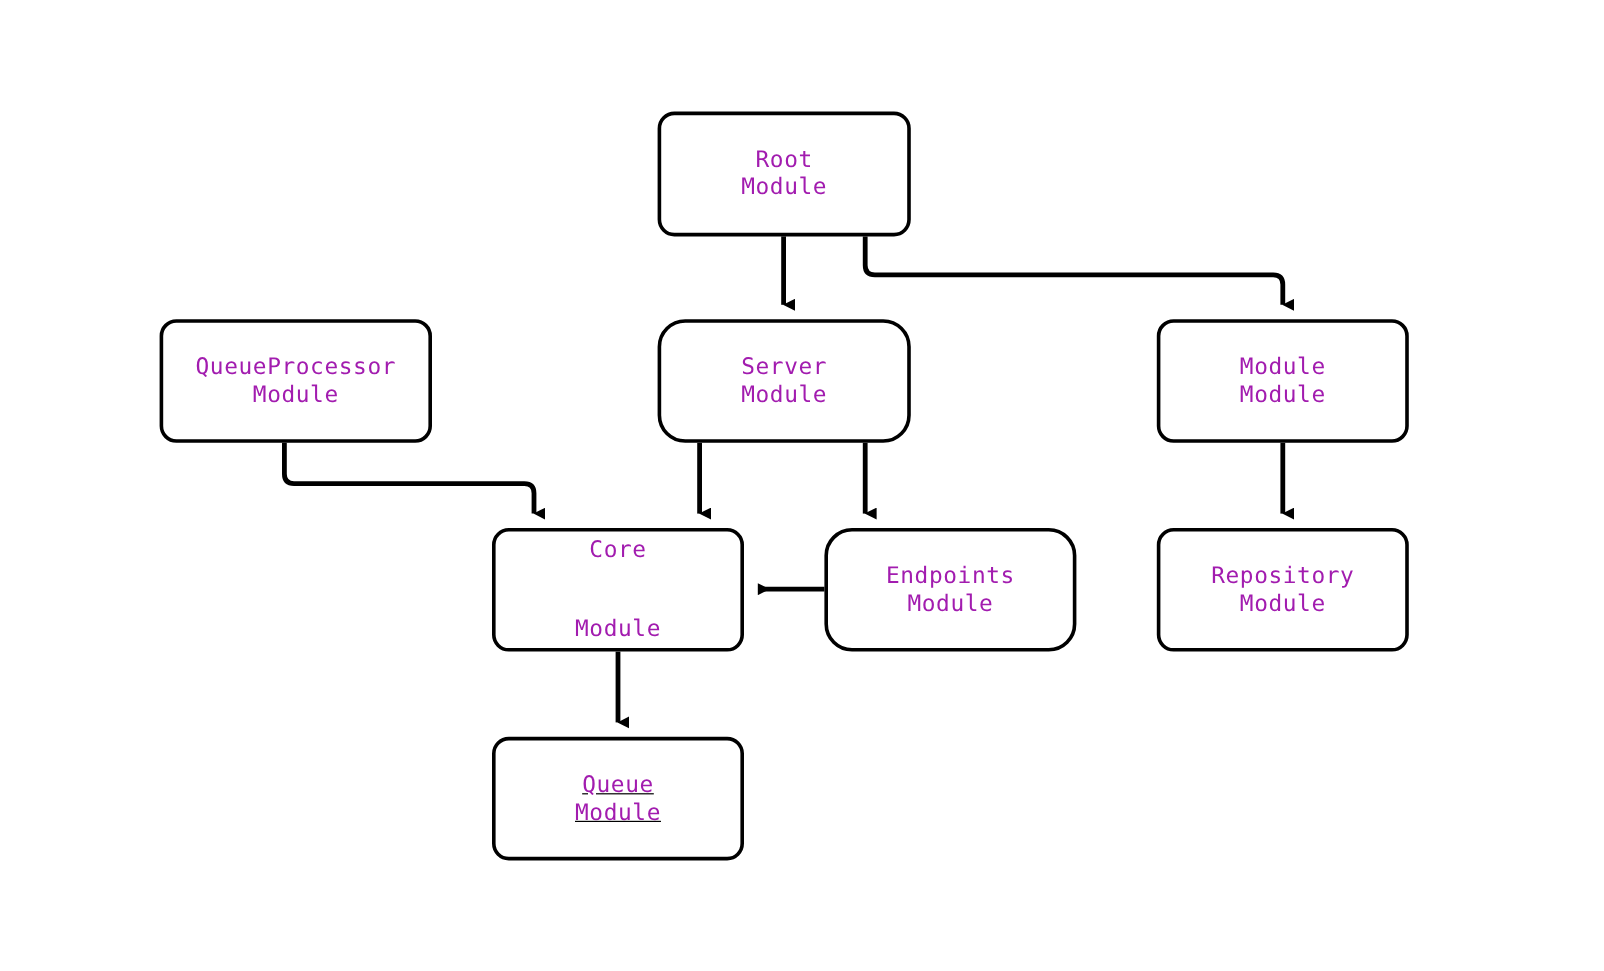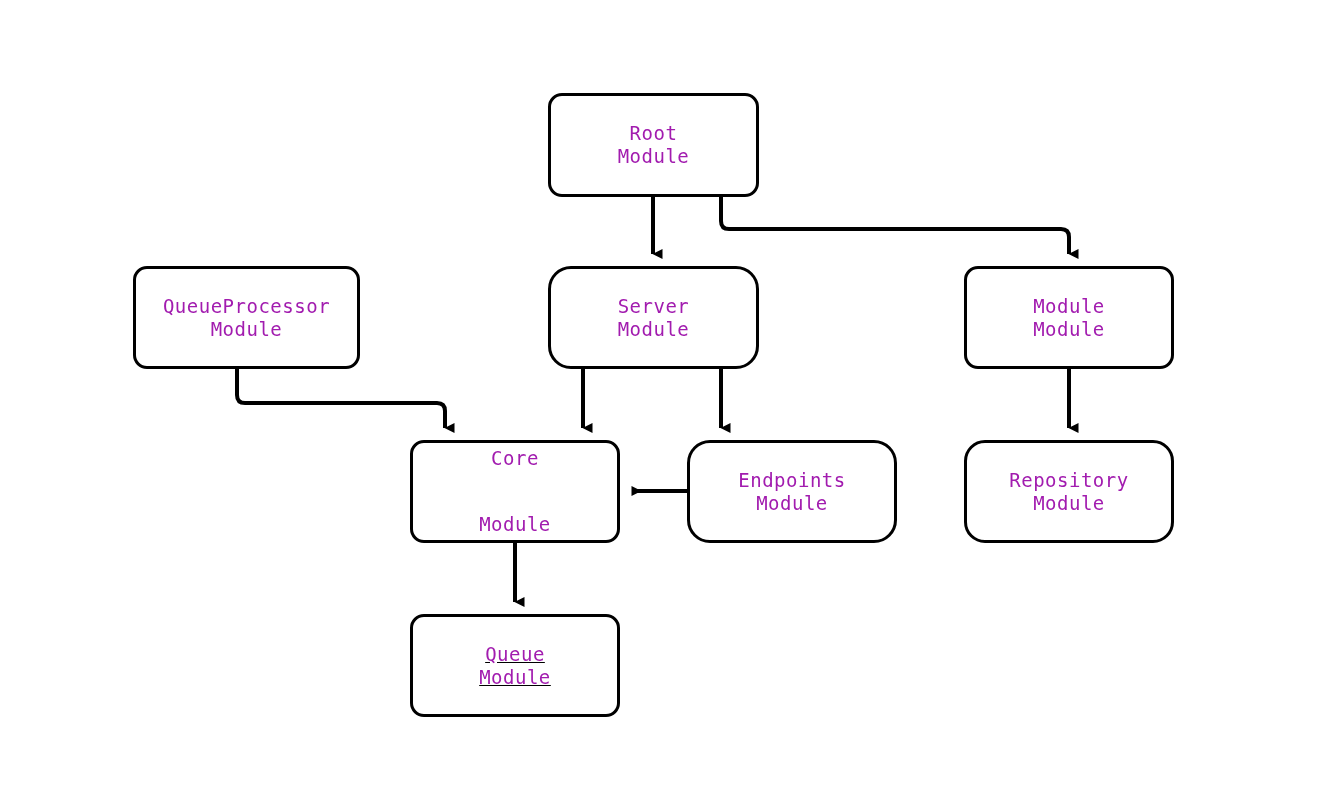--- a/index.html
+++ b/index.html
@@ -106,21 +106,21 @@
   <div class="node" style="left:410px; top:440px; width:210px; height:103px;gap:43px;">
     <div class="node-label">Core</div>
     <div class="node-label">Module</div>
   </div>
 
   <div class="node" style="left:687px; top:440px; width:210px; height:103px;border-radius:23px;">
     <div class="node-label">Endpoints</div>
     <div class="node-label">Module</div>
   </div>
 
-  <div class="node" style="left:964px; top:440px; width:210px; height:103px;border-radius:21px;">
+  <div class="node" style="left:964px; top:440px; width:210px; height:103px;">
     <div class="node-label">Repository</div>
     <div class="node-label">Module</div>
   </div>
 
   <div class="node" style="left:410px; top:614px; width:210px; height:103px;text-decoration:underline;">
     <div class="node-label">Queue</div>
     <div class="node-label">Module</div>
   </div>
 
 </div>

